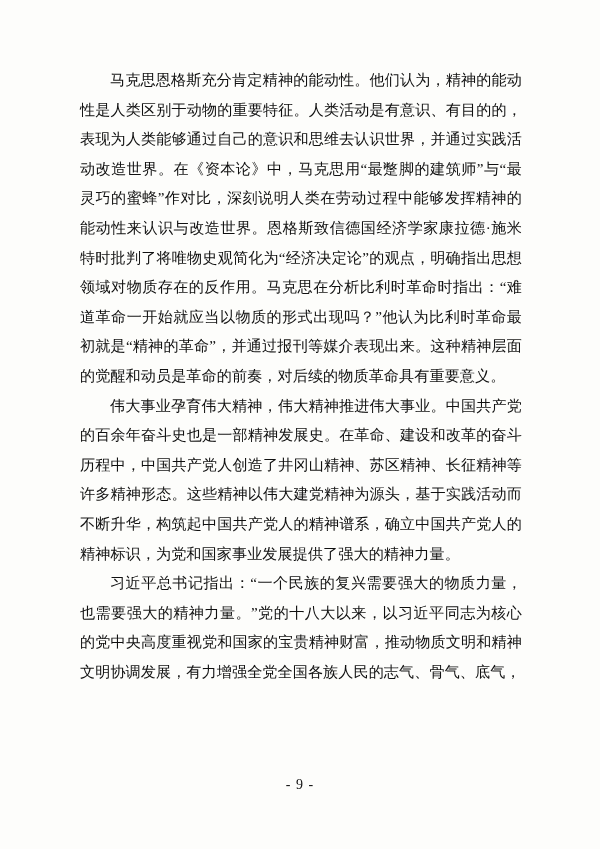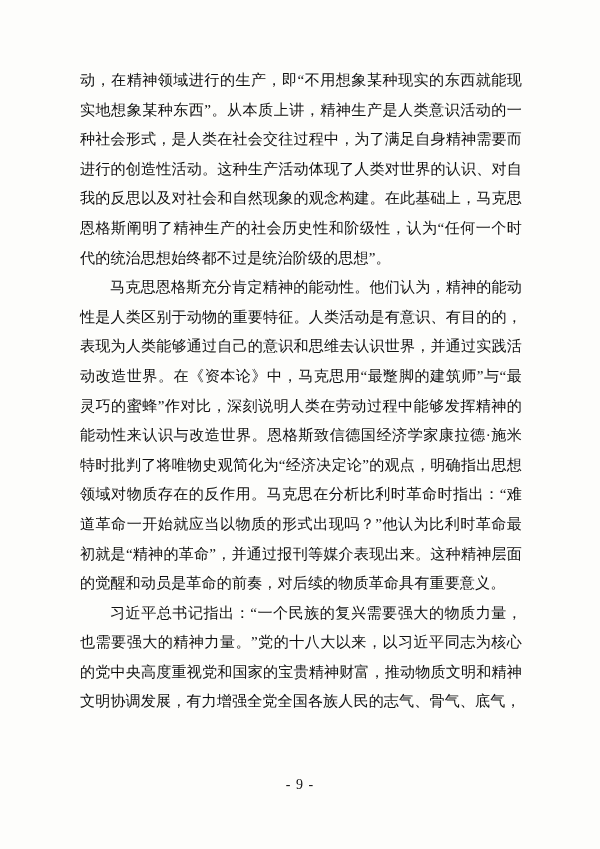--- a/index.html
+++ b/index.html
@@ -49,18 +49,18 @@
     color: #111;
     font-family: "Liberation Serif", "DejaVu Serif", serif;
     letter-spacing: 1px;
   }
 </style>
 </head>
 <body>
 
 <div class="page">
   <div class="content">
-    <p class="para">动，在精神领域进行的生产，即“不用想象某种现实的东西就能现实地想象某种东西”。从本质上讲，精神生产是人类意识活动的一种社会形式，是人类在社会交往过程中，为了满足自身精神需要而进行的创造性活动。这种生产活动体现了人类对世界的认识、对自我的反思以及对社会和自然现象的观念构建。在此基础上，马克思恩格斯阐明了精神生产的社会历史性和阶级性，认为“任何一个时代的统治思想始终都不过是统治阶级的思想”。</p>
     <p class="para indent">马克思恩格斯充分肯定精神的能动性。他们认为，精神的能动性是人类区别于动物的重要特征。人类活动是有意识、有目的的，表现为人类能够通过自己的意识和思维去认识世界，并通过实践活动改造世界。在《资本论》中，马克思用“最蹩脚的建筑师”与“最灵巧的蜜蜂”作对比，深刻说明人类在劳动过程中能够发挥精神的能动性来认识与改造世界。恩格斯致信德国经济学家康拉德·施米特时批判了将唯物史观简化为“经济决定论”的观点，明确指出思想领域对物质存在的反作用。马克思在分析比利时革命时指出：“难道革命一开始就应当以物质的形式出现吗？”他认为比利时革命最初就是“精神的革命”，并通过报刊等媒介表现出来。这种精神层面的觉醒和动员是革命的前奏，对后续的物质革命具有重要意义。</p>
+    <p class="para indent">伟大事业孕育伟大精神，伟大精神推进伟大事业。中国共产党的百余年奋斗史也是一部精神发展史。在革命、建设和改革的奋斗历程中，中国共产党人创造了井冈山精神、苏区精神、长征精神等许多精神形态。这些精神以伟大建党精神为源头，基于实践活动而不断升华，构筑起中国共产党人的精神谱系，确立中国共产党人的精神标识，为党和国家事业发展提供了强大的精神力量。</p>
     <p class="para indent">习近平总书记指出：“一个民族的复兴需要强大的物质力量，也需要强大的精神力量。”党的十八大以来，以习近平同志为核心的党中央高度重视党和国家的宝贵精神财富，推动物质文明和精神文明协调发展，有力增强全党全国各族人民的志气、骨气、底气，</p>
   </div>
   <div class="footer">- 9 -</div>
 </div>
 
 </body></html>

